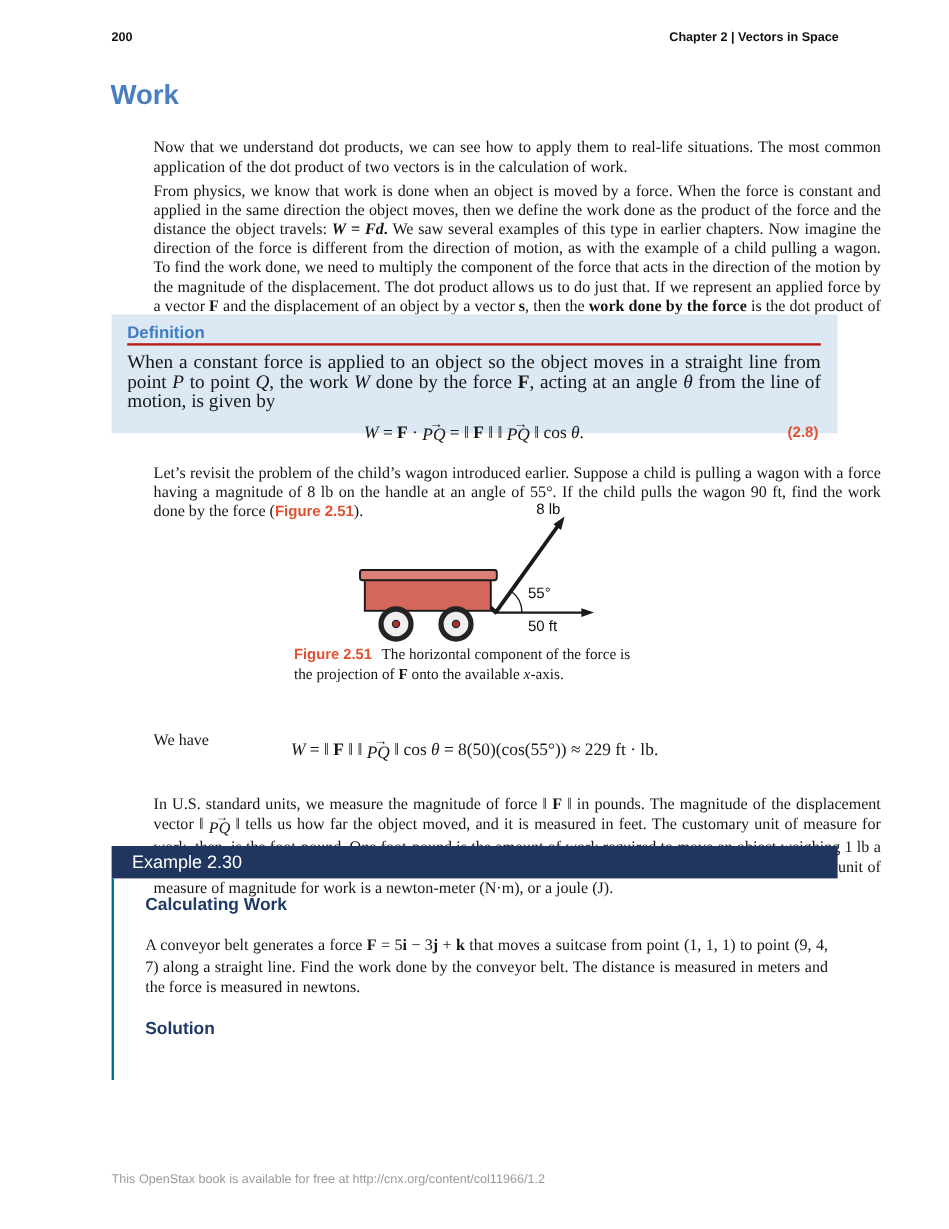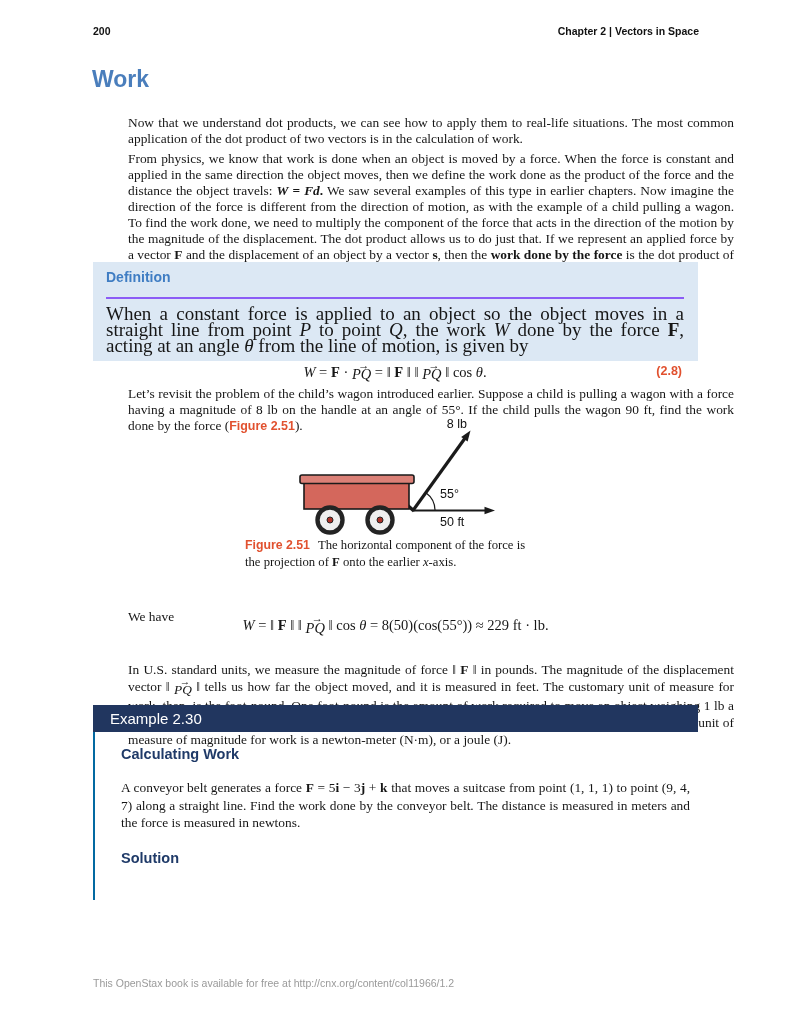--- a/index.html
+++ b/index.html
@@ -17,23 +17,23 @@
   #para1{top:102px;}
   #para2{top:138px;}
   #para3{top:373px;}
   #para4{top:648px;line-height:17px;}
   #wehave{top:596px;}
 
   
   .defbox{position:absolute;left:93px;top:262px;width:605px;height:99px;
           box-sizing:border-box;background:#dce8f4;padding:7px 14px 0 13px;}
   .def-head{font-family:"Liberation Sans",sans-serif;font-weight:bold;
-            font-size:14px;color:#3f7dc3;border-bottom:2px solid #8b5cf6;
-            padding-bottom:12px;margin-bottom:7px;}
-  .def-body{font-size:19px;line-height:16.2px;text-align:justify;}
+            font-size:14px;color:#3f7dc3;border-bottom:2px solid #b91c1c;
+            padding-bottom:1px;margin-bottom:7px;}
+  .def-body{font-size:16px;line-height:16.2px;text-align:justify;}
   .def-eq{position:relative;text-align:center;font-size:14.5px;margin-top:8px;}
   .eq-num{position:absolute;right:2px;top:1px;color:#e1512f;font-weight:bold;
           font-family:"Liberation Sans",sans-serif;font-size:12.5px;}
 
   
   .eq-line{position:absolute;left:93px;top:616px;width:605px;
            text-align:center;font-size:14.5px;}
 
   
   .figure-svg{position:absolute;left:298px;top:416px;}
@@ -128,21 +128,21 @@
       <circle cx="82" cy="104" r="12.5" fill="#efefef" stroke="#242424" stroke-width="4.4"></circle>
       <circle cx="82" cy="104" r="3" fill="#ae3228" stroke="#242424" stroke-width="1"></circle>
     </g>
 
     <text class="fig-label" x="169" y="12" text-anchor="end">8 lb</text>
     <text class="fig-label" x="142" y="82" text-anchor="start">55°</text>
     <text class="fig-label" x="142" y="110" text-anchor="start">50 ft</text>
   </svg>
 
   <div class="caption">
-    <span class="cap-label">Figure 2.51</span><span><span>The horizontal component of the force is the projection of </span><span class="sg-b">F</span><span> onto the earlier </span><span class="sg-i">x</span><span>-axis.</span></span>
+    <span class="cap-label">Figure 2.51</span><span><span>The horizontal component of the force is the projection of </span><span class="sg-b">F</span><span> onto the available </span><span class="sg-i">x</span><span>-axis.</span></span>
   </div>
 
   <p class="para" id="wehave"><span>We have</span></p>
   <div class="eq-line"><span class="sg-i">W</span><span> =  ‖ </span><span class="sg-b">F</span><span> ‖  ‖ </span><span class="pq"><span class="ar">→</span><span class="nm">PQ</span></span><span> ‖ cos </span><span class="sg-i">θ</span><span> = 8(50)(cos(55°)) ≈ 229 ft · lb.</span></div>
 
   <p class="para" id="para4"><span>In U.S. standard units, we measure the magnitude of force  ‖ </span><span class="sg-b">F</span><span> ‖  in pounds. The magnitude of the displacement vector  ‖ </span><span class="pq"><span class="ar">→</span><span class="nm">PQ</span></span><span> ‖  tells us how far the object moved, and it is measured in feet. The customary unit of measure for work, then, is the foot-pound. One foot-pound is the amount of work required to move an object weighing 1 lb a distance of 1 ft straight up. In the metric system, the unit of measure for force is the newton (N), and the unit of measure of magnitude for work is a newton-meter (N·m), or a joule (J).</span></p>
 
   <div class="example">
     <div class="ex-head">Example 2.30</div>
     <div class="ex-body">

